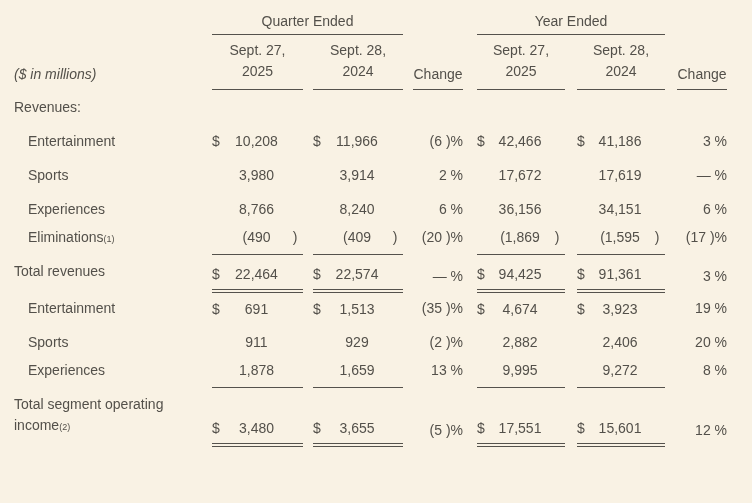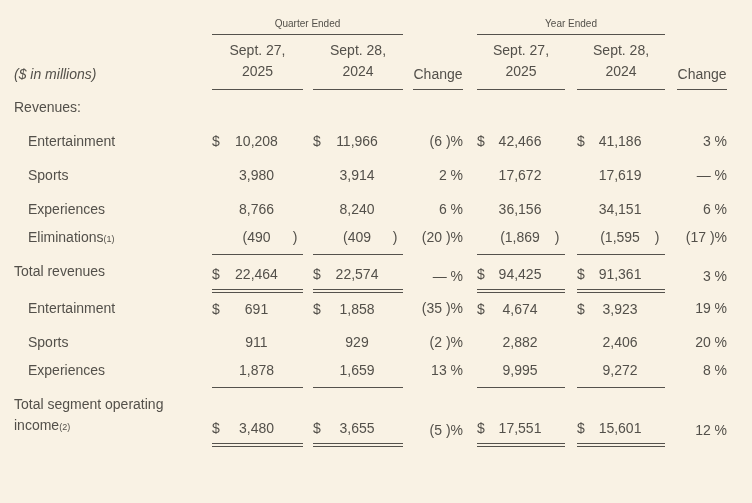--- a/index.html
+++ b/index.html
@@ -35,21 +35,21 @@
   col.ynum{width:88px}
   col.g12{width:12px}
 
   
   th.group{
     text-align:center;
     vertical-align:bottom;
     padding-bottom:5px;
     border-bottom:1px solid var(--line);
     height:26px;
-    font-size:10px;
+    font-size:14px;
   }
   tr.colhead th, tr.colhead td{height:55px;}
   th.datecol{
     text-align:center;
     vertical-align:bottom;
     padding-bottom:7px;
     border-bottom:1px solid var(--line);
     line-height:21px;
   }
   th.changecol{
@@ -365,21 +365,21 @@
           <div class="numwrap">
             <span class="cur">$</span>
             <span class="val">691</span>
             <span class="paren"></span>
           </div>
         </td>
     <td></td>
     <td class="c-num">
           <div class="numwrap">
             <span class="cur">$</span>
-            <span class="val">1,858</span>
+            <span class="val">1,513</span>
             <span class="paren"></span>
           </div>
         </td>
     <td></td>
     <td class="c-chg">(35 )%</td>
     <td></td>
     <td class="c-num">
           <div class="numwrap">
             <span class="cur">$</span>
             <span class="val">4,674</span>

